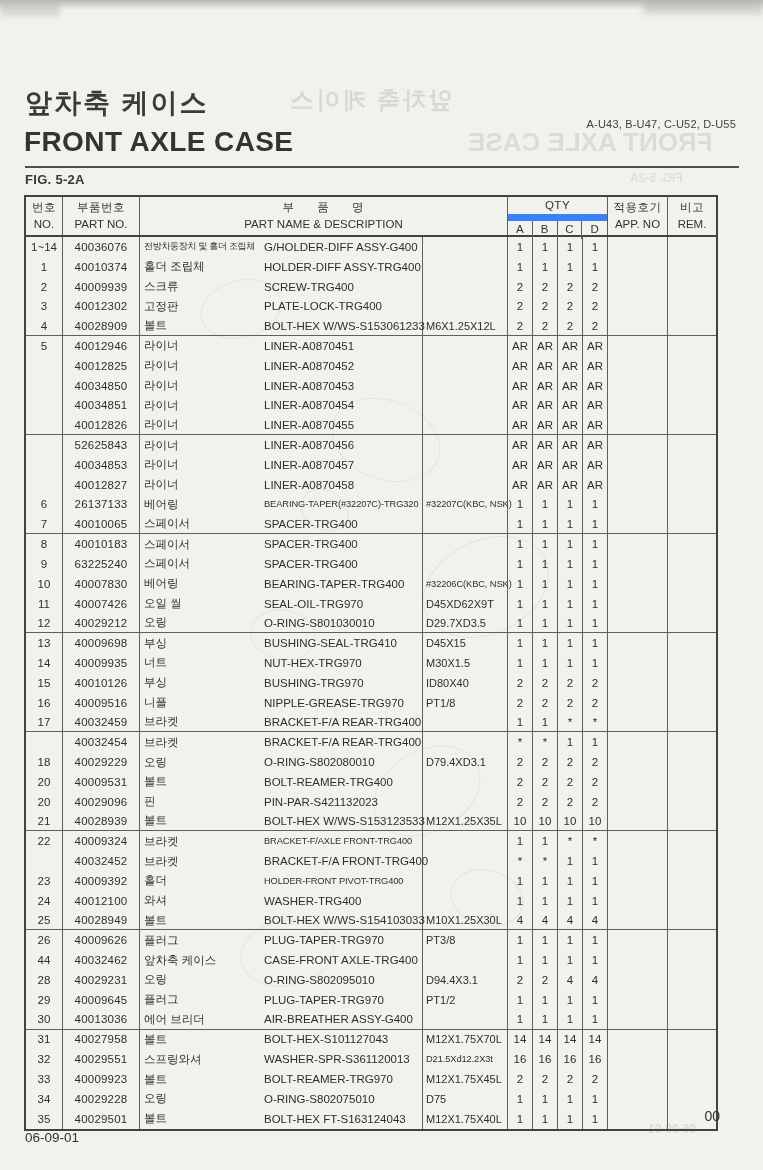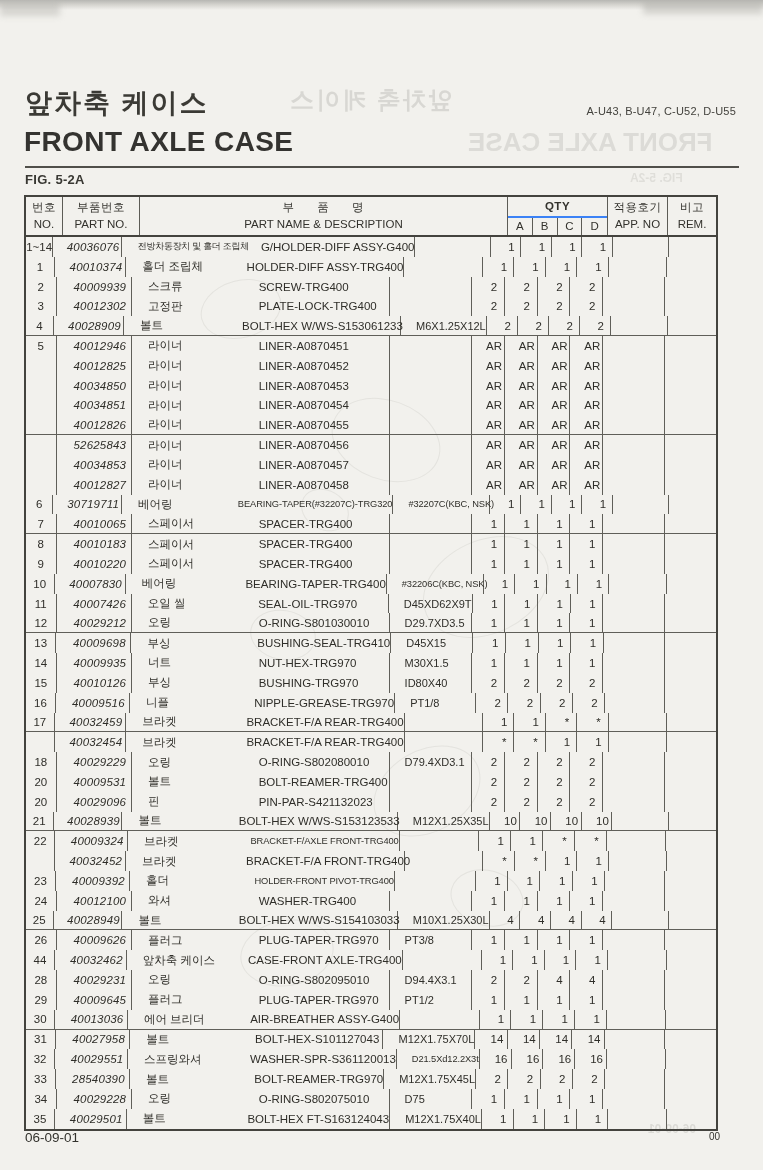--- a/index.html
+++ b/index.html
@@ -9,21 +9,21 @@
     font-family:"Liberation Sans","DejaVu Sans",sans-serif;
     color:#35342f;
   }
   
   .topband{position:absolute;top:0;left:0;right:0;height:10px;
     background:linear-gradient(180deg,#a3a39f 0,#c9c8c3 45%,#f2f1ed 100%);opacity:.75;}
   .topband2{position:absolute;top:0;left:0;width:60px;height:16px;background:#b9b8b3;opacity:.5;filter:blur(3px);}
   .topband3{position:absolute;top:0;right:0;width:120px;height:14px;background:#b2b1ac;opacity:.5;filter:blur(3px);}
 
   .title-ko{position:absolute;left:25px;top:85px;font-size:27px;font-weight:600;letter-spacing:2px;color:#3b3a35;}
-  .models{position:absolute;right:27px;top:105px;font-size:11px;letter-spacing:.2px;color:#43423d;}
+  .models{position:absolute;right:27px;top:118px;font-size:11px;letter-spacing:.2px;color:#43423d;}
   .title-en{position:absolute;left:24px;top:126px;font-size:28px;font-weight:700;letter-spacing:.4px;color:#343330;}
   .rule{position:absolute;left:25px;top:166px;width:714px;height:2px;background:#504f4a;}
   .fig{position:absolute;left:25px;top:172px;font-size:13px;font-weight:700;letter-spacing:.3px;color:#393833;}
 
   
   .ghost{position:absolute;transform:scaleX(-1);color:#76756d;font-weight:700;white-space:nowrap;pointer-events:none;}
   .g-ko{left:288px;top:84px;font-size:24px;opacity:.20;font-weight:600;letter-spacing:2px;}
   .g-en{left:468px;top:127px;font-size:26px;opacity:.17;}
   .g-fig{left:630px;top:171px;font-size:12px;opacity:.15;}
   .g-date{left:648px;top:1122px;font-size:12px;opacity:.18;}
@@ -35,46 +35,46 @@
   .thead{display:flex;height:38px;border-bottom:2px solid #44433e;}
   .hc{box-sizing:border-box;border-right:1px solid #5d5c56;display:flex;flex-direction:column;
       align-items:center;justify-content:center;font-size:11.5px;line-height:1.5;color:#33322d;text-align:right;}
   .hc .l1{letter-spacing:.5px;}
   .h-no{width:37px;}
   .h-pn{width:77px;}
   .h-name{width:368px;}
   .h-name .l1{word-spacing:18px;letter-spacing:1px;}
   .h-qty{width:100px;padding:0;justify-content:flex-start;}
   .h-qty .qty-top{height:35px;width:100%;display:flex;align-items:center;justify-content:center;
-      border-bottom:2px solid #3b82f6;box-sizing:border-box;letter-spacing:.5px;font-weight:bold;}
+      border-bottom:7px solid #3b82f6;box-sizing:border-box;letter-spacing:.5px;}
   .h-qty .qty-bot{height:19px;width:100%;display:flex;}
   .h-qty .qcell{width:25px;box-sizing:border-box;border-right:1px solid #5d5c56;
       display:flex;align-items:center;justify-content:center;}
   .h-qty .qcell:last-child{border-right:none;}
   .h-app{width:60px;}
   .h-rem{width:48px;border-right:none;}
 
   .tbody{position:relative;}
-  .trow{display:flex;height:19.82px;box-sizing:border-box;gap:12px;}
+  .trow{display:flex;height:19.82px;box-sizing:border-box;}
   .trow.sep{border-bottom:1px solid #605f59;}
   .td{box-sizing:border-box;border-right:1px solid #605f59;display:flex;align-items:center;
       overflow:visible;white-space:nowrap;font-size:11.5px;color:#2f2e29;}
   .td.no{width:37px;justify-content:center;}
-  .td.pn{width:77px;justify-content:center;letter-spacing:.2px;font-style:italic;}
+  .td.pn{width:77px;justify-content:center;letter-spacing:.2px;}
   .td.ko{width:124px;border-right:none;padding-left:4px;}
   .td.en{width:159px;}
   .td.spec{width:85px;padding-left:3px;font-size:11px;}
   .td.q{width:25px;justify-content:center;}
   .td.app{width:60px;}
   .td.rem{width:48px;border-right:none;}
   .sm{font-size:9.3px !important;letter-spacing:-.1px;}
   .smk{font-size:9px !important;letter-spacing:-.3px;}
 
   .footer-date{position:absolute;left:25px;top:1130px;font-size:13.5px;color:#33322d;}
-  .footer-num{position:absolute;right:43px;top:1131px;font-size:10px;color:#33322d;}
+  .footer-num{position:absolute;right:43px;top:1108px;font-size:14px;color:#33322d;}
 </style>
 </head>
 <body>
 
 <div class="page">
   <div class="topband"></div>
   <div class="topband2"></div>
   <div class="topband3"></div>
 
   <div class="ghost g-ko">앞차축 케이스</div>
@@ -293,21 +293,21 @@
           <div class="td spec"></div>
           <div class="td q">AR</div>
           <div class="td q">AR</div>
           <div class="td q">AR</div>
           <div class="td q">AR</div>
           <div class="td app"></div>
           <div class="td rem"></div>
         </div>
         <div class="trow">
           <div class="td no">6</div>
-          <div class="td pn">30719711</div>
+          <div class="td pn">26137133</div>
           <div class="td ko">베어링</div>
           <div class="td en sm">BEARING-TAPER(#32207C)-TRG320</div>
           <div class="td spec sm">#32207C(KBC, NSK)</div>
           <div class="td q">1</div>
           <div class="td q">1</div>
           <div class="td q">1</div>
           <div class="td q">1</div>
           <div class="td app"></div>
           <div class="td rem"></div>
         </div>
@@ -332,21 +332,21 @@
           <div class="td spec"></div>
           <div class="td q">1</div>
           <div class="td q">1</div>
           <div class="td q">1</div>
           <div class="td q">1</div>
           <div class="td app"></div>
           <div class="td rem"></div>
         </div>
         <div class="trow">
           <div class="td no">9</div>
-          <div class="td pn">40010220</div>
+          <div class="td pn">63225240</div>
           <div class="td ko">스페이서</div>
           <div class="td en">SPACER-TRG400</div>
           <div class="td spec"></div>
           <div class="td q">1</div>
           <div class="td q">1</div>
           <div class="td q">1</div>
           <div class="td q">1</div>
           <div class="td app"></div>
           <div class="td rem"></div>
         </div>
@@ -670,21 +670,21 @@
           <div class="td spec sm">D21.5Xd12.2X3t</div>
           <div class="td q">16</div>
           <div class="td q">16</div>
           <div class="td q">16</div>
           <div class="td q">16</div>
           <div class="td app"></div>
           <div class="td rem"></div>
         </div>
         <div class="trow">
           <div class="td no">33</div>
-          <div class="td pn">28540390</div>
+          <div class="td pn">40009923</div>
           <div class="td ko">볼트</div>
           <div class="td en">BOLT-REAMER-TRG970</div>
           <div class="td spec">M12X1.75X45L</div>
           <div class="td q">2</div>
           <div class="td q">2</div>
           <div class="td q">2</div>
           <div class="td q">2</div>
           <div class="td app"></div>
           <div class="td rem"></div>
         </div>

